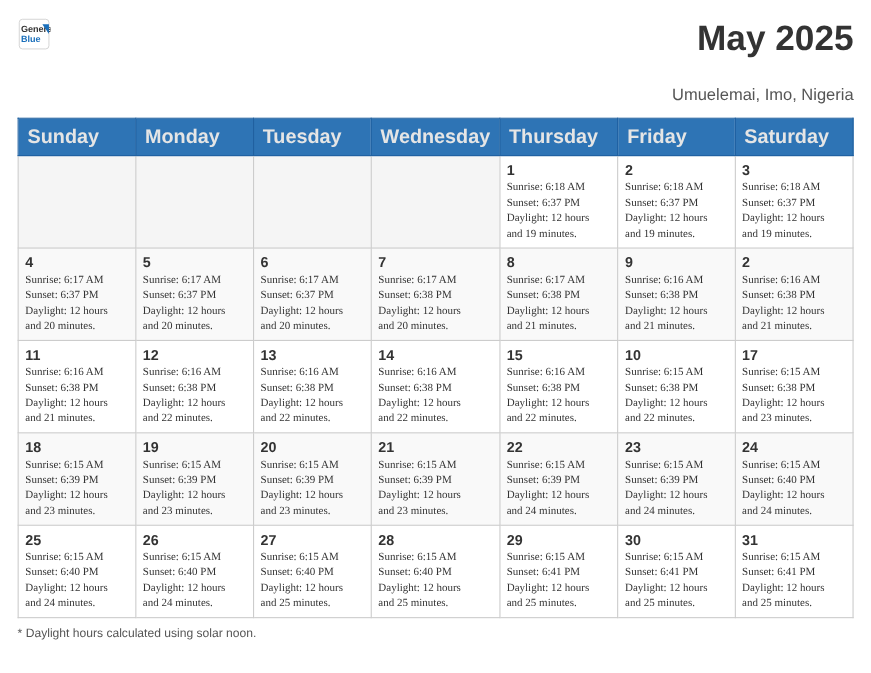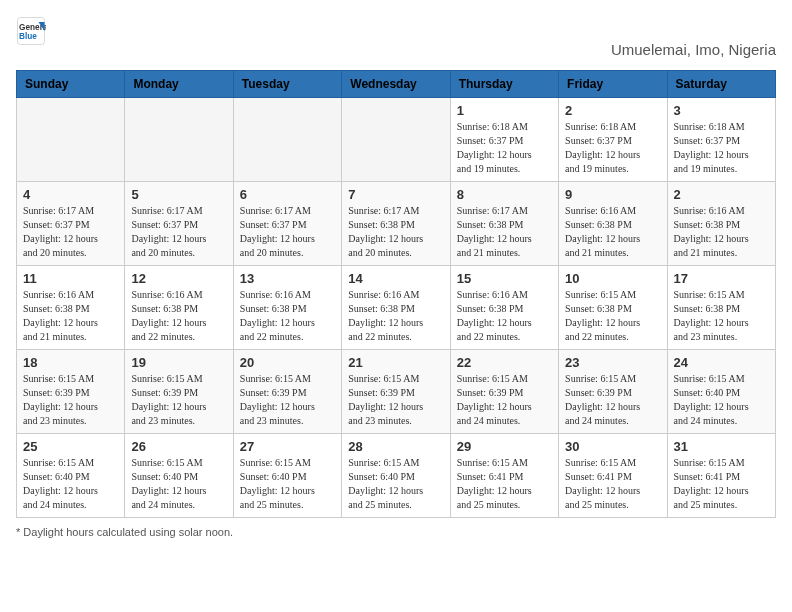--- a/index.html
+++ b/index.html
@@ -38,24 +38,24 @@
       color: #555;
       margin-top: 25px;
     }
     .calendar-table {
       width: 100%;
       border-collapse: collapse;
       border: 1px solid #ccc;
     }
     .calendar-table th {
       background-color: #2e74b5;
-      color: #000000;
+      color: #e5e5e5;
       text-align: left;
       padding: 6px 8px;
-      font-size: 12px;
+      font-size: 18px;
       font-weight: bold;
       border: 1px solid #2060a0;
     }
     .calendar-table td {
       vertical-align: top;
       padding: 5px 6px;
       border: 1px solid #ccc;
       width: 108px;
       min-height: 80px;
       font-size: 10.5px;
@@ -95,20 +95,21 @@
 <div class="header-area">
   <div class="logo">
     <svg class="logo-icon" viewBox="0 0 40 40">
       <rect x="2" y="2" width="36" height="36" rx="4" fill="#fff" stroke="#ccc" stroke-width="1"></rect>
       <text x="4" y="18" font-size="11" font-weight="bold" fill="#333" font-family="Arial">General</text>
       <text x="4" y="30" font-size="11" font-weight="bold" fill="#1a6fbb" font-family="Arial">Blue</text>
       <polygon points="30,8 38,8 38,20" fill="#1a6fbb"></polygon>
     </svg>
   </div>
   <div class="title-area">
+    <div class="month-title">May 2025</div>
     <div class="location-title">Umuelemai, Imo, Nigeria</div>
   </div>
 </div>
 
 <table class="calendar-table">
   <thead>
     <tr>
     <th>Sunday</th>
         <th>Monday</th>
         <th>Tuesday</th>

